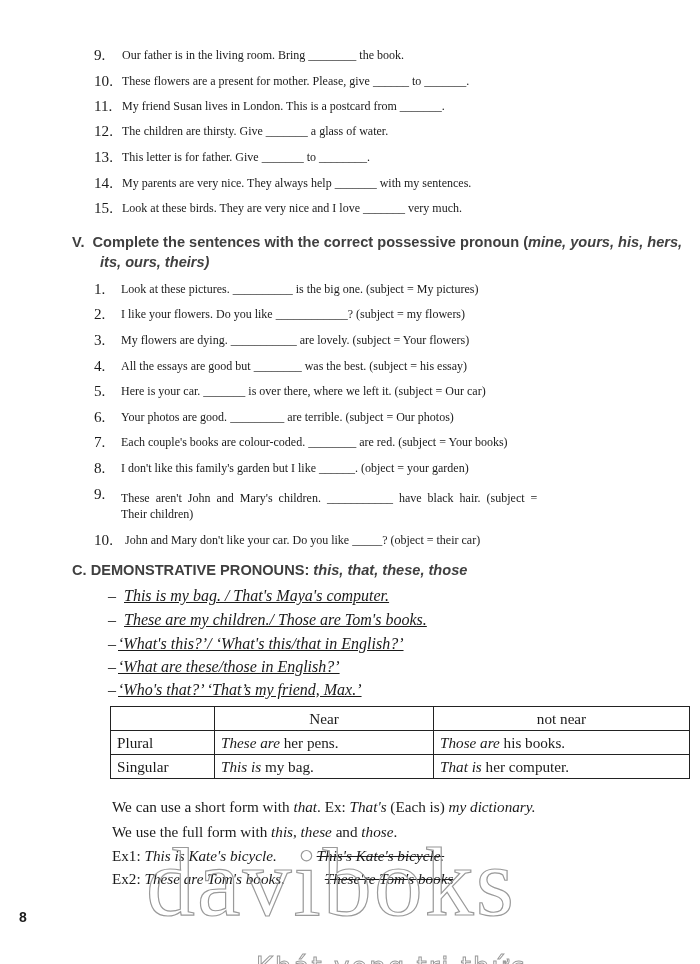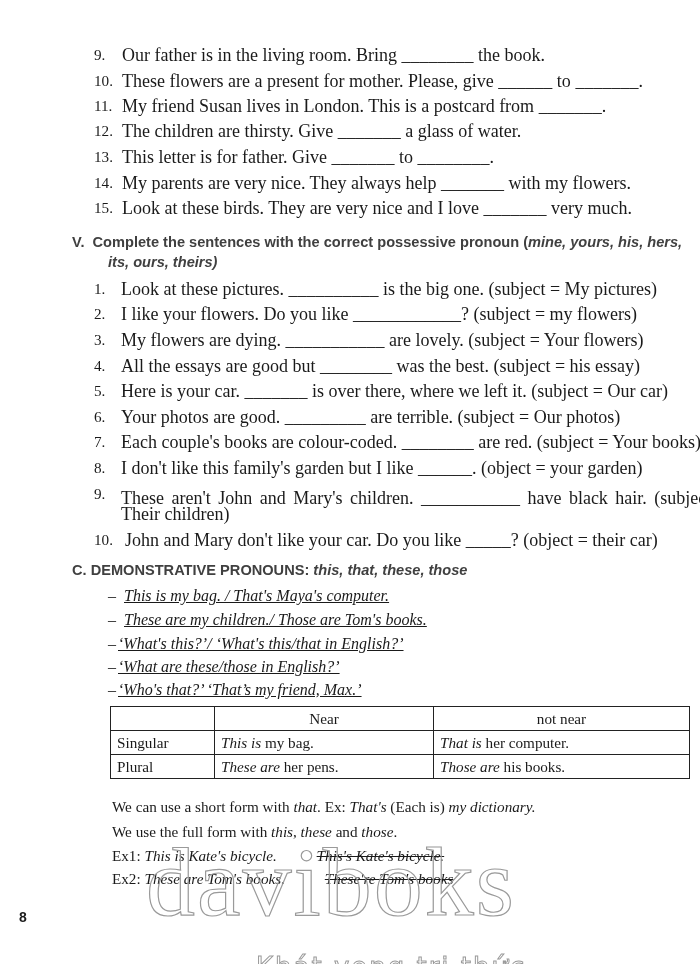--- a/index.html
+++ b/index.html
@@ -1,19 +1,19 @@
 <!DOCTYPE html>
 <html><head>
 <meta charset="utf-8">
 <style>
   html, body { margin: 0; padding: 0; background: #ffffff; }
   body { width: 700px; height: 964px; position: relative; overflow: hidden;
          font-family: "Liberation Serif", "DejaVu Serif", serif; color: #1a1a1a; }
   .num { position: absolute; left: 94px; font-size: 15.2px; line-height: 20px; }
-  .txt { position: absolute; font-size: 18px; line-height: 20px; white-space: nowrap; }
+  .txt { position: absolute; font-size: 12px; line-height: 20px; white-space: nowrap; }
   .heading { position: absolute; font-family: "Liberation Sans", "DejaVu Sans", sans-serif; font-weight: bold; font-size: 14.6px; line-height: 20px; white-space: nowrap; color: #404040; }
   .heading i { font-style: italic; }
   .bullet { position: absolute; left: 108px; font-size: 16px; line-height: 20px; font-style: italic; white-space: nowrap; text-decoration: underline; }
   .bullet .dash { font-style: normal; display: inline-block; width: 16px; }
   table.demo { position: absolute; left: 110px; top: 706px; border-collapse: collapse; width: 580px; font-size: 15.2px; }
   table.demo td { border: 1.4px solid #222; height: 23px; padding: 0 6px; line-height: 20px; }
   table.demo td.c0 { width: 91px; }
   table.demo td.c1 { width: 206px; }
   table.demo td.hc { text-align: center; }
   .note { position: absolute; left: 112px; font-size: 15.2px; line-height: 20px; white-space: nowrap; }
@@ -37,30 +37,30 @@
   <div class="num" style="top:96px">11.</div>
   <div class="txt" style="left:122px;top:96px"><span>My friend Susan lives in London. This is a postcard from </span><span>_______</span><span>.</span></div>
 
   <div class="num" style="top:121px">12.</div>
   <div class="txt" style="left:122px;top:121px"><span>The children are thirsty. Give </span><span>_______</span><span> a glass of water.</span></div>
 
   <div class="num" style="top:147px">13.</div>
   <div class="txt" style="left:122px;top:147px"><span>This letter is for father. Give </span><span>_______</span><span> to </span><span>________</span><span>.</span></div>
 
   <div class="num" style="top:173px">14.</div>
-  <div class="txt" style="left:122px;top:173px"><span>My parents are very nice. They always help </span><span>_______</span><span> with my flowers.</span></div>
+  <div class="txt" style="left:122px;top:173px"><span>My parents are very nice. They always help </span><span>_______</span><span> with my sentences.</span></div>
 
   <div class="num" style="top:198px">15.</div>
   <div class="txt" style="left:122px;top:198px"><span>Look at these birds. They are very nice and I love </span><span>_______</span><span> very much.</span></div>
 </div>
 
 <div class="heading" style="left:72px;top:232px">
   <span>V.</span>&nbsp;&nbsp;<span>Complete the sentences with the correct possessive pronoun (</span><i>mine, yours, his, hers,</i>
 </div>
-<div class="heading" style="left:108px;top:252px">
+<div class="heading" style="left:100px;top:252px">
   <i>its, ours, theirs)</i>
 </div>
 
 <div>
   <div class="num" style="top:279px">1.</div>
   <div class="txt" style="left:121px;top:279px"><span>Look at these pictures. </span><span>__________</span><span> is the big one. (subject = My pictures)</span></div>
 
   <div class="num" style="top:304px">2.</div>
   <div class="txt" style="left:121px;top:304px"><span>I like your flowers. Do you like </span><span>____________</span><span>? (subject = my flowers)</span></div>
 
@@ -103,28 +103,28 @@
 </div>
 
 <table class="demo">
   <tbody>
       <tr>
     <td class="c0"></td>
     <td class="c1 hc">Near</td>
     <td class="hc">not near</td>
   </tr>
   <tr>
+    <td class="c0">Plural</td>
+    <td class="c1"><i>These are</i><span> her pens.</span></td>
+    <td><i>Those are</i><span> his books.</span></td>
+  </tr>
+  <tr>
     <td class="c0">Singular</td>
     <td class="c1"><i>This is</i><span> my bag.</span></td>
     <td><i>That is</i><span> her computer.</span></td>
-  </tr>
-  <tr>
-    <td class="c0">Plural</td>
-    <td class="c1"><i>These are</i><span> her pens.</span></td>
-    <td><i>Those are</i><span> his books.</span></td>
   </tr>
 </tbody>
   </table>
 
 <div class="note" style="top:797px">
   <span>We can use a short form with </span><i>that</i><span>. Ex: </span><i>That's</i><span> (Each is) </span><i>my dictionary.</i>
 </div>
 <div class="note" style="top:822px">
   <span>We use the full form with </span><i>this</i><span>, </span><i>these</i><span> and </span><i>those</i><span>.</span>
 </div>

